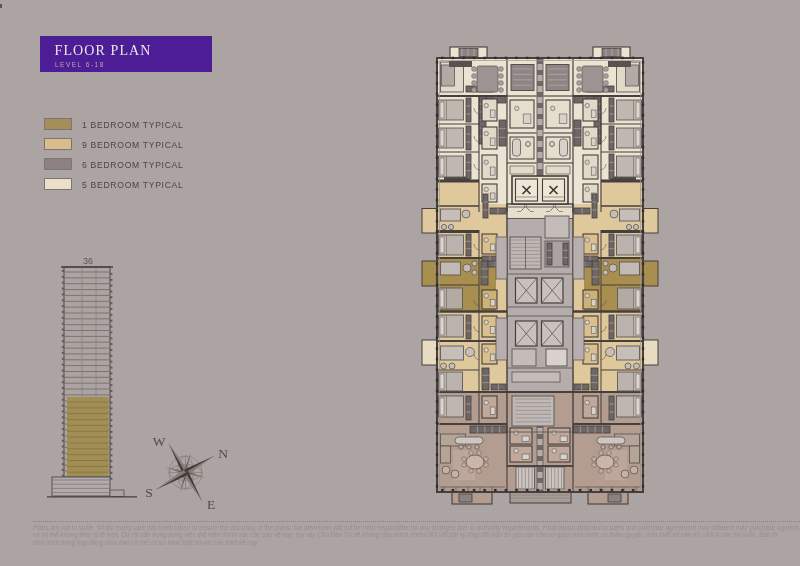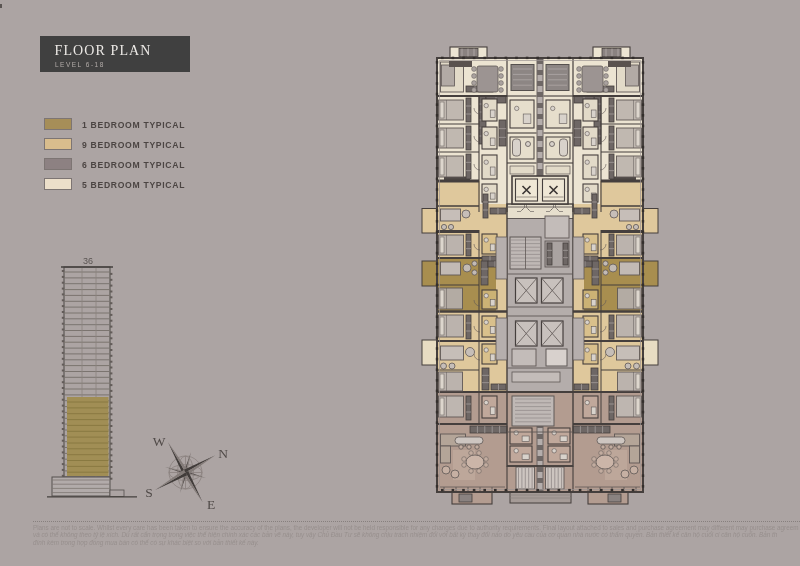--- a/index.html
+++ b/index.html
@@ -1,23 +1,23 @@
 <!DOCTYPE html>
 <html><head><meta charset="utf-8">
 <style>
 html,body{margin:0;padding:0;width:800px;height:566px;overflow:hidden;background:#aca4a3;font-family:"Liberation Sans",sans-serif;}
 .abs{position:absolute;}
-.lbl{position:absolute;font-size:8.6px;letter-spacing:0.7px;color:#4c4543;white-space:nowrap;font-weight:bold;}
+.lbl{position:absolute;font-size:8.6px;letter-spacing:0.7px;color:#4c4543;white-space:nowrap;}
 .sw{position:absolute;width:26px;height:10px;outline:1px solid #7d7573;}
 </style></head>
 <body>
 
 <div class="abs" style="left:0;top:4px;width:2px;height:4px;background:#5a5452"></div>
 
-<div class="abs" style="left:39.5px;top:35.8px;width:150px;height:36px;background:#404040">
+<div class="abs" style="left:39.5px;top:35.8px;width:172px;height:36px;background:#4c1d95">
 
   <div style="position:absolute;left:15px;top:7px;font-family:'Liberation Serif',serif;font-size:14px;letter-spacing:1.1px;color:#ece9e6;">FLOOR PLAN</div>
 
   <div style="position:absolute;left:15.5px;top:25.5px;font-size:6.5px;letter-spacing:1.5px;color:#b3aca9;">LEVEL 6-18</div>
 </div>
 
 <div class="abs" style="left:45px;top:118.7px;width:200px;height:80px;">
   <div class="sw" style="left:0;top:0;background:#a68e58;"></div>
   <div class="lbl" style="left:37px;top:1px;">1 BEDROOM TYPICAL</div>
   <div class="sw" style="left:0;top:20px;background:#d9bd8d;"></div>

